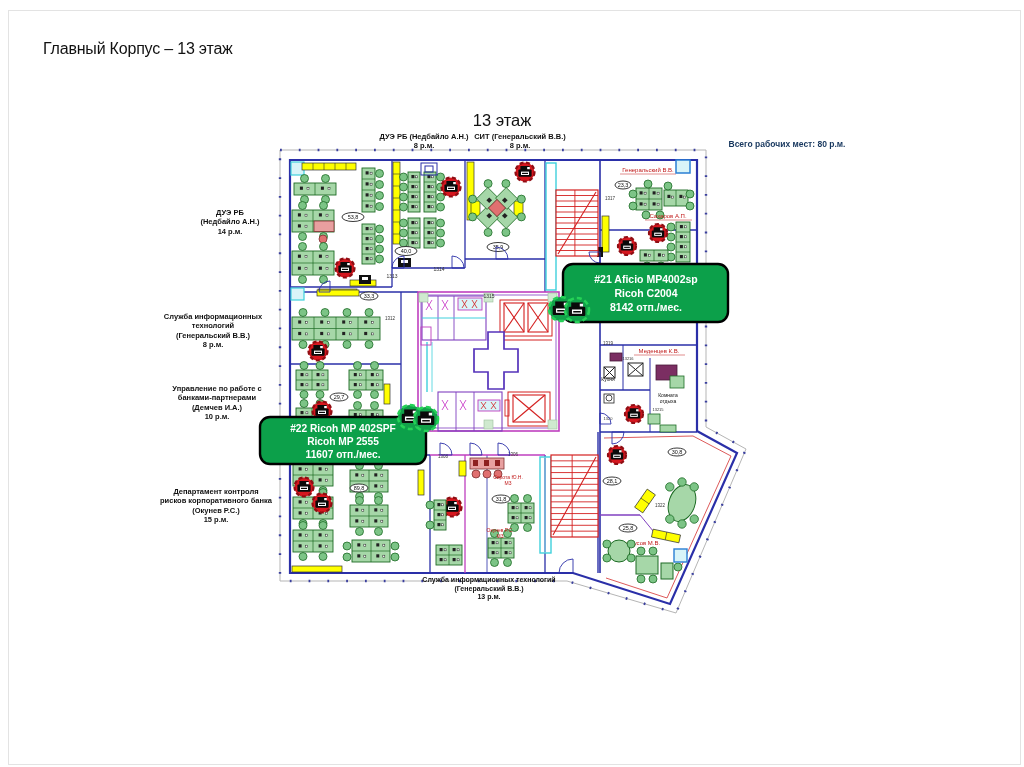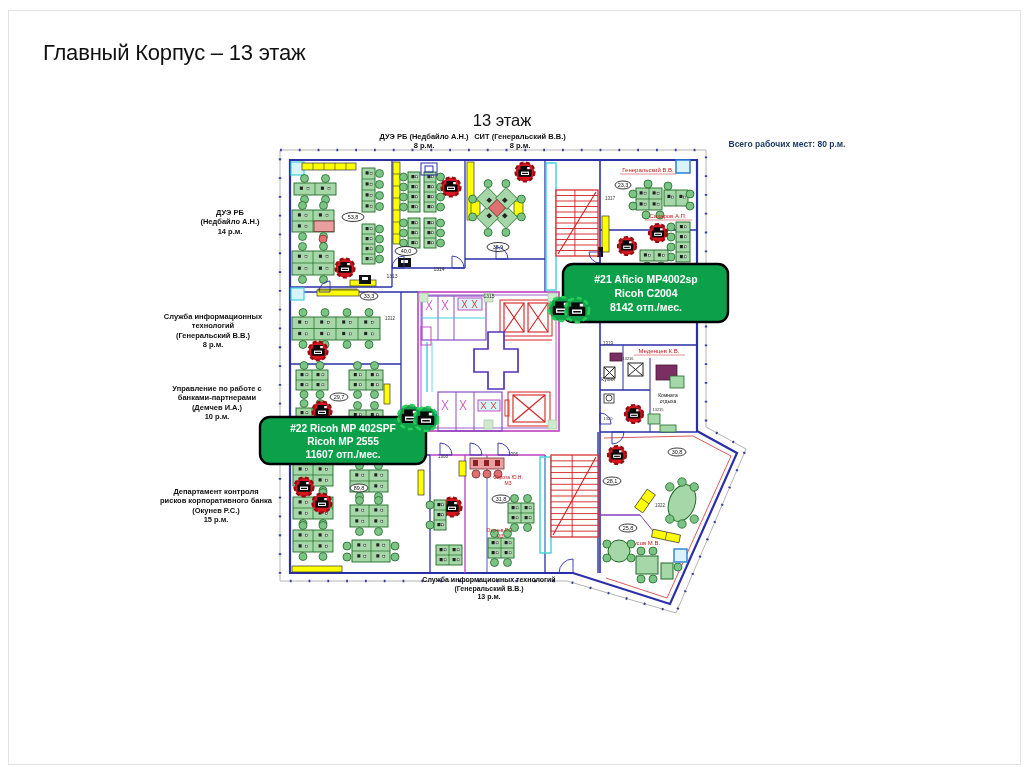--- a/index.html
+++ b/index.html
@@ -1,17 +1,17 @@
 <!DOCTYPE html>
 <html><head><meta charset="utf-8">
 <style>
 html,body{margin:0;padding:0;background:#fff;width:1024px;height:767px;overflow:hidden}
 body{font-family:"Liberation Sans",sans-serif}
 #frame{position:absolute;left:8px;top:10px;width:1011px;height:753px;border:1px solid #e3e3e3}
-#title{position:absolute;left:43px;top:40px;font-size:22px;color:#111;letter-spacing:-0.2px}
+#title{position:absolute;left:43px;top:40px;font-size:16px;color:#111;letter-spacing:-0.2px}
 </style></head>
 <body>
 <div id="frame"></div>
 <div id="title">Главный Корпус – 13 этаж</div>
 <svg width="1024" height="767" viewBox="0 0 1024 767" style="position:absolute;left:0;top:0">
 <path d="M280,150 H706 V427 L746,449 L676,613 L567,581 H280 Z" fill="none" stroke="#b5b5b5" stroke-width="1"></path>
 <path d="M280,150 H706 V427 L746,449 L676,613 L567,581 H280 Z" fill="none" stroke="#3a3f9e" stroke-width="2.4" stroke-dasharray="1.8 17"></path>
 <path d="M290,160 H697 V431 L737,453 L670,604 L573,573 H290 Z" fill="#ffffff" stroke="#2a2fa8" stroke-width="2.2"></path>
 <line x1="392" y1="160" x2="392" y2="287" stroke="#2a2fa8" stroke-width="1.3"></line>
 <line x1="465" y1="160" x2="465" y2="268" stroke="#2a2fa8" stroke-width="1.3"></line>

